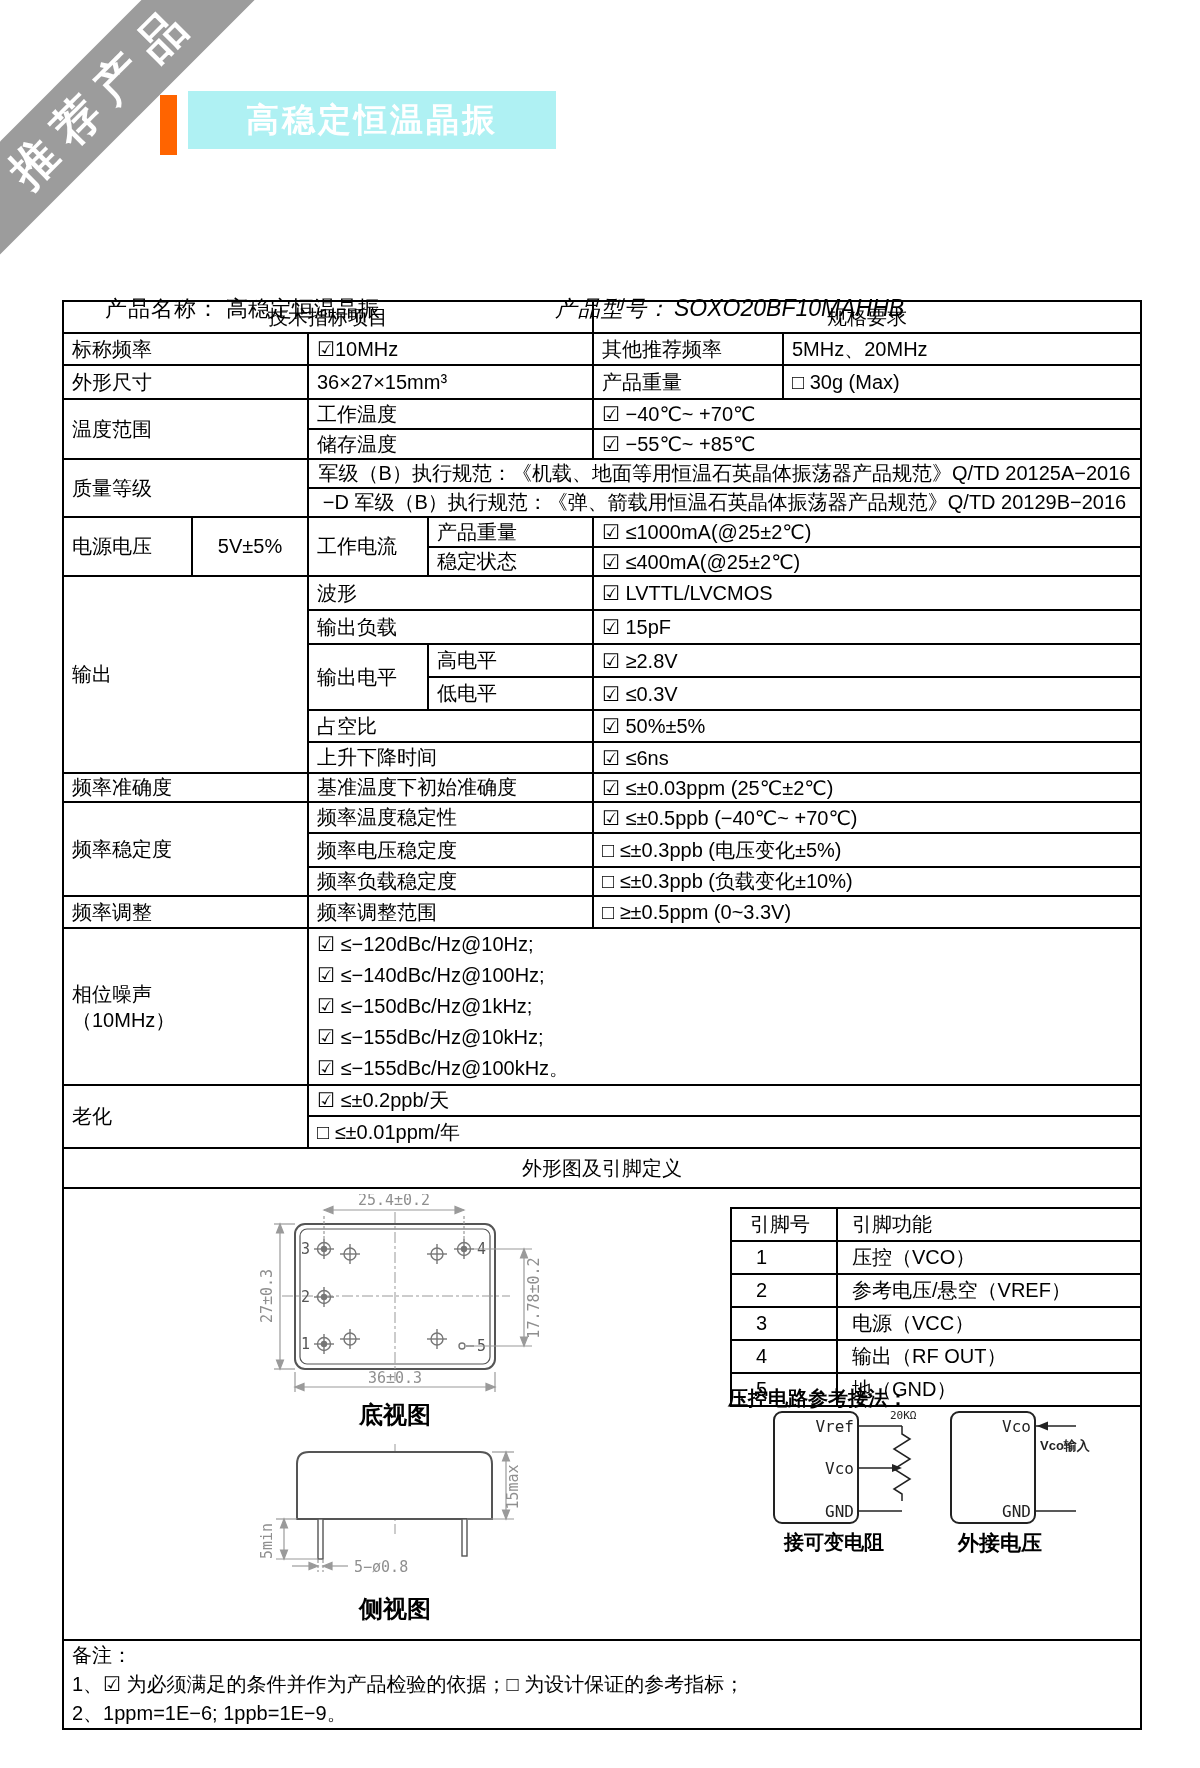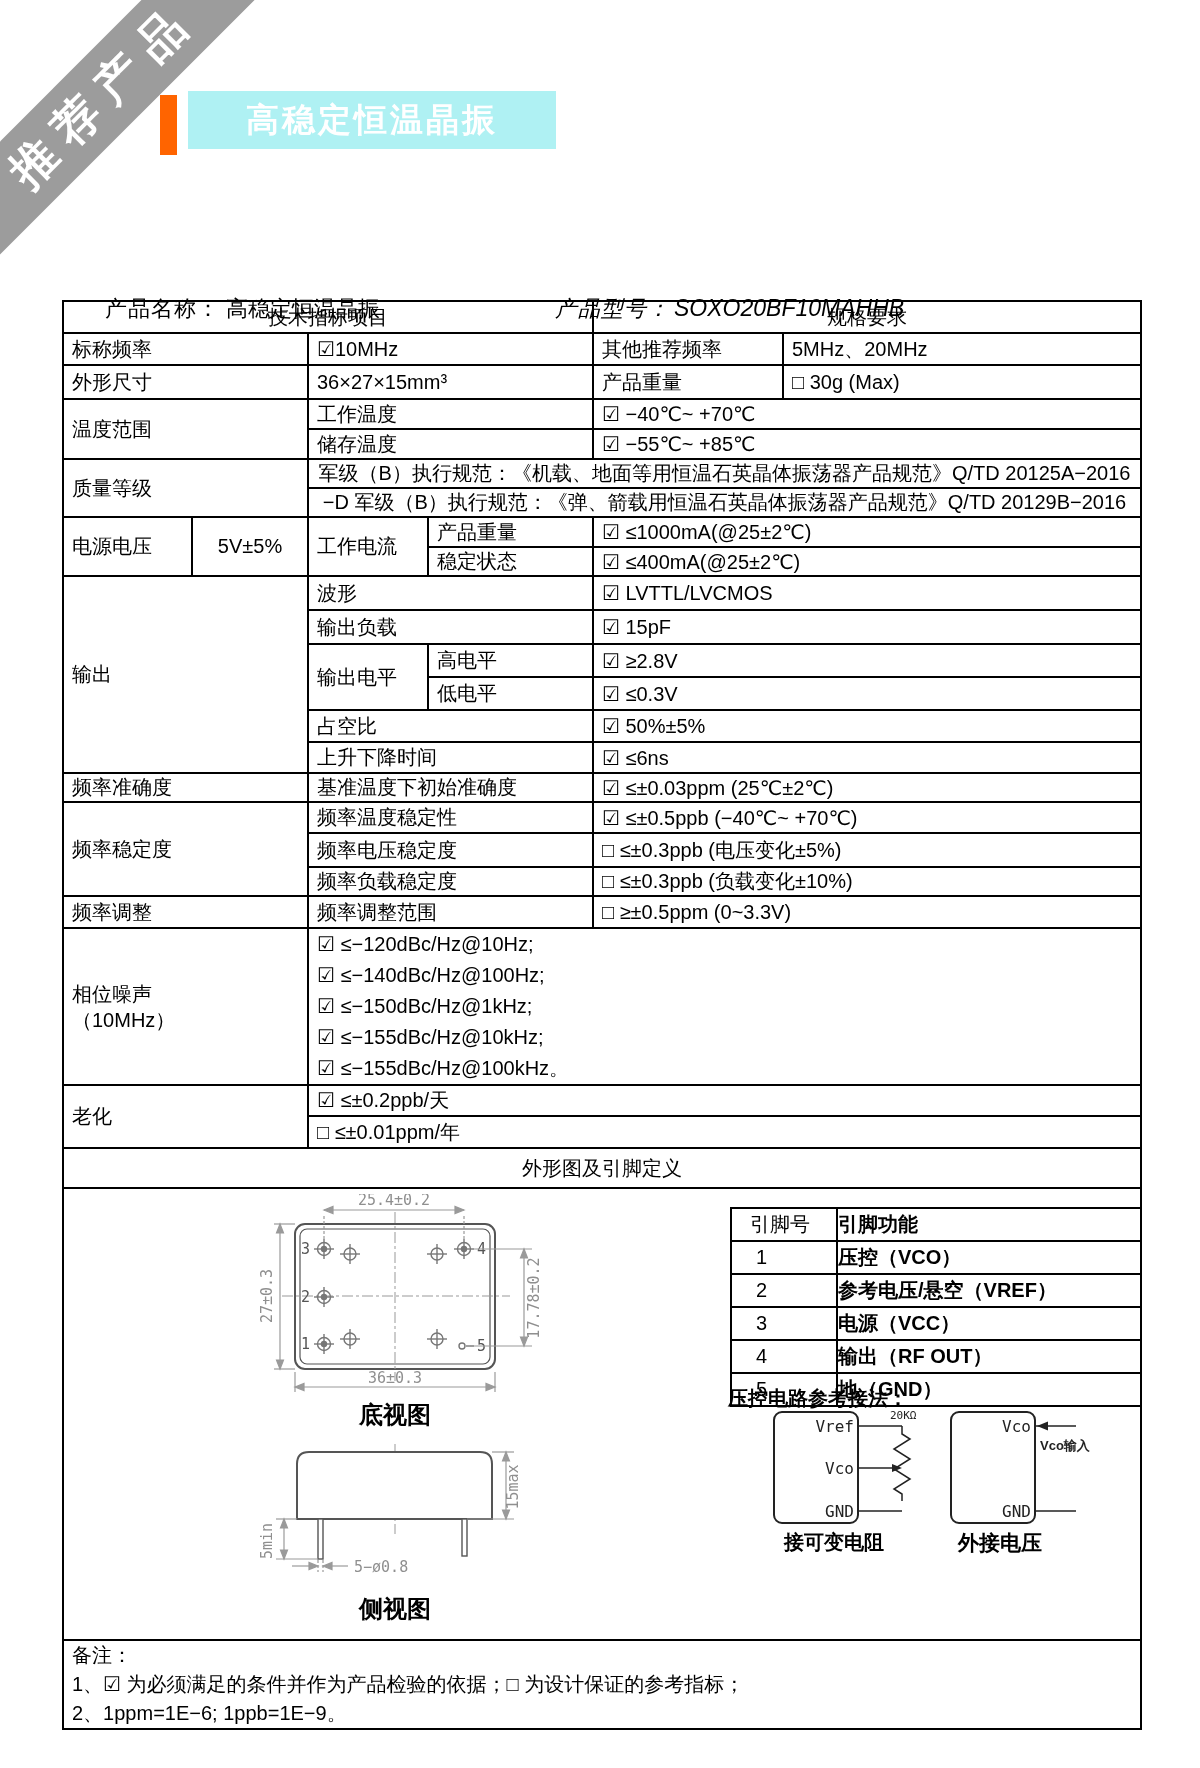--- a/index.html
+++ b/index.html
@@ -42,21 +42,21 @@
   td.diagram { padding:0; position:relative; }
   td.notes { font-size:19px; padding:6px 14px; vertical-align:top; white-space:normal;border-radius:12px; }
   td.notes div { line-height:29px; }
 
   
   table.pins { position:absolute; left:666px; top:18px; width:410px;
     border-collapse:collapse; table-layout:fixed; }
   table.pins td { border:2px solid #000; font-size:20px; height:33px; overflow:hidden; white-space:nowrap; }
   table.pins td.no { padding-left:24px; }
   table.pins td.no.h { text-align:center; padding-left:0; }
-  table.pins td.fn { padding-left:0;font-weight:bold; }
+  table.pins td.fn { padding-left:14px; }
 
   .vco-title { position:absolute; left:664px; top:196px; font-size:20px; font-weight:bold; }
   .cap { position:absolute; width:160px; text-align:center; font-size:24px; font-weight:bold; }
   .cap-bottom { left:251px; top:210px; } .cap-side { left:251px; top:404px; }
   .cap-c1 { left:690px; top:340px; font-size:20px; } .cap-c2 { left:856px; top:340px; font-size:21px; }
 
   svg .dimtxt { font-family:"DejaVu Sans Mono",monospace; font-size:15px; fill:#8f8f8f; }
   svg .pinnum { font-family:"DejaVu Sans Mono",monospace; font-size:15px; fill:#555; }
   svg .mono   { font-family:"DejaVu Sans Mono",monospace; font-size:16px; fill:#222; }
   svg .small  { font-family:"DejaVu Sans Mono",monospace; font-size:11px; fill:#222; }

